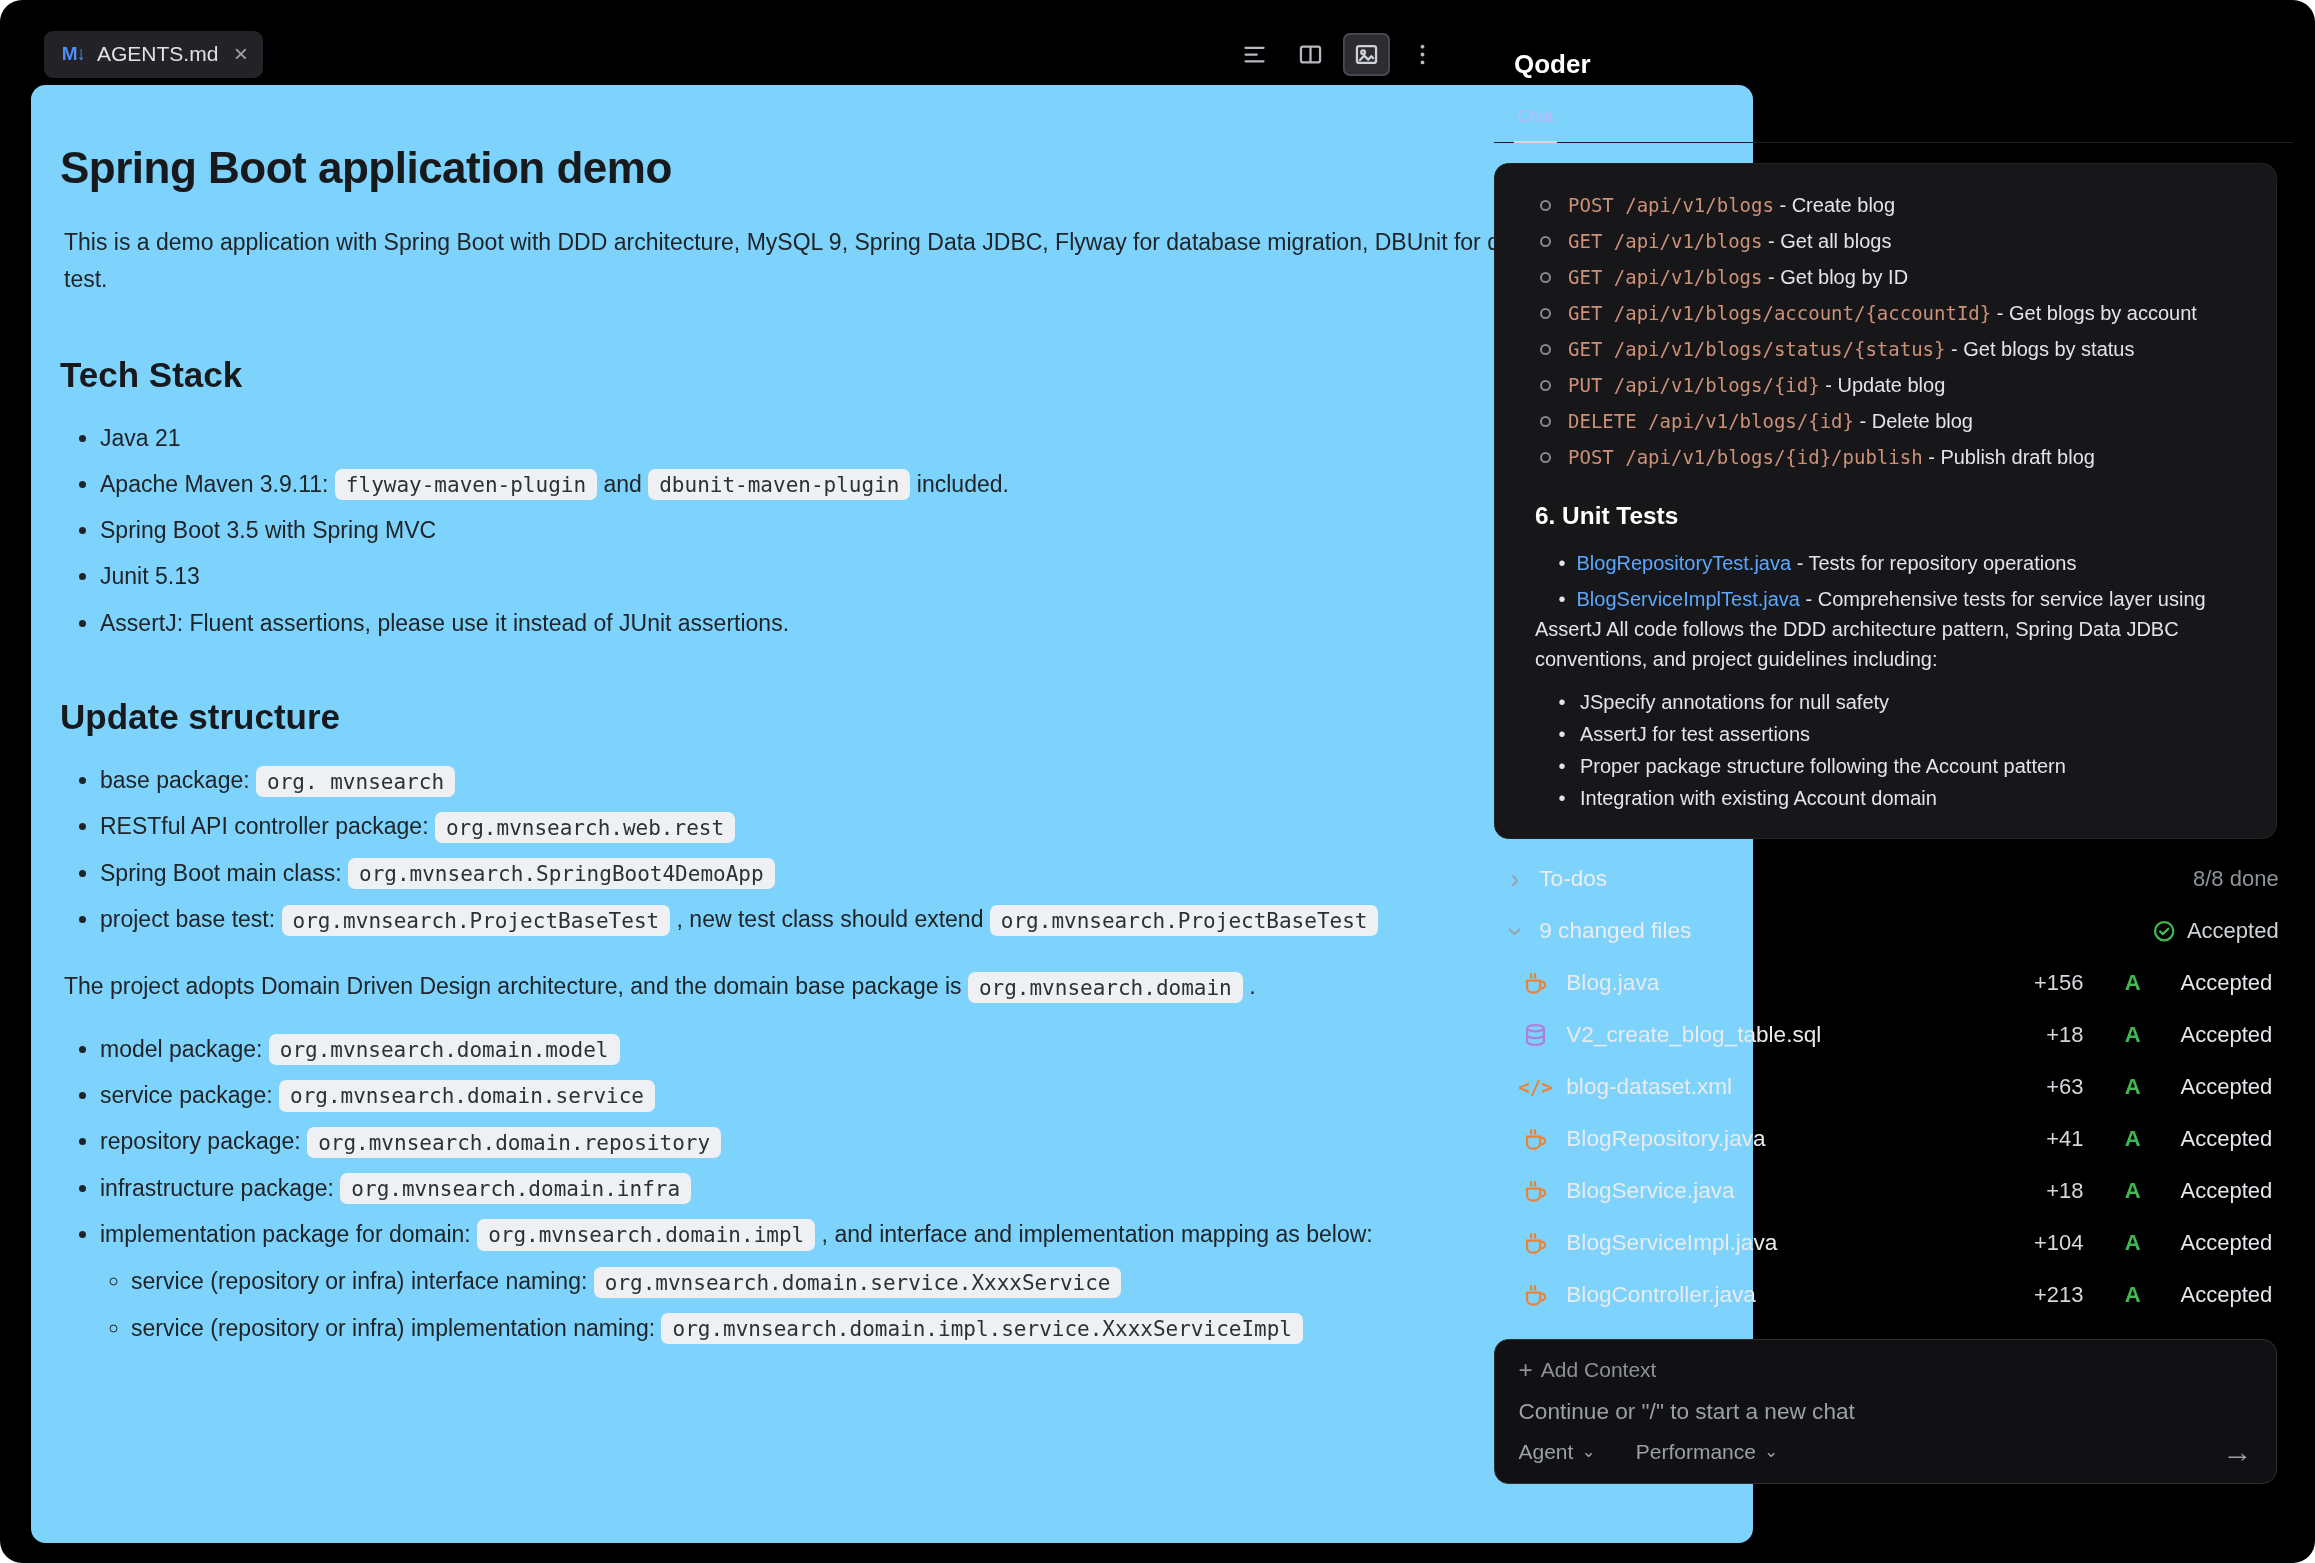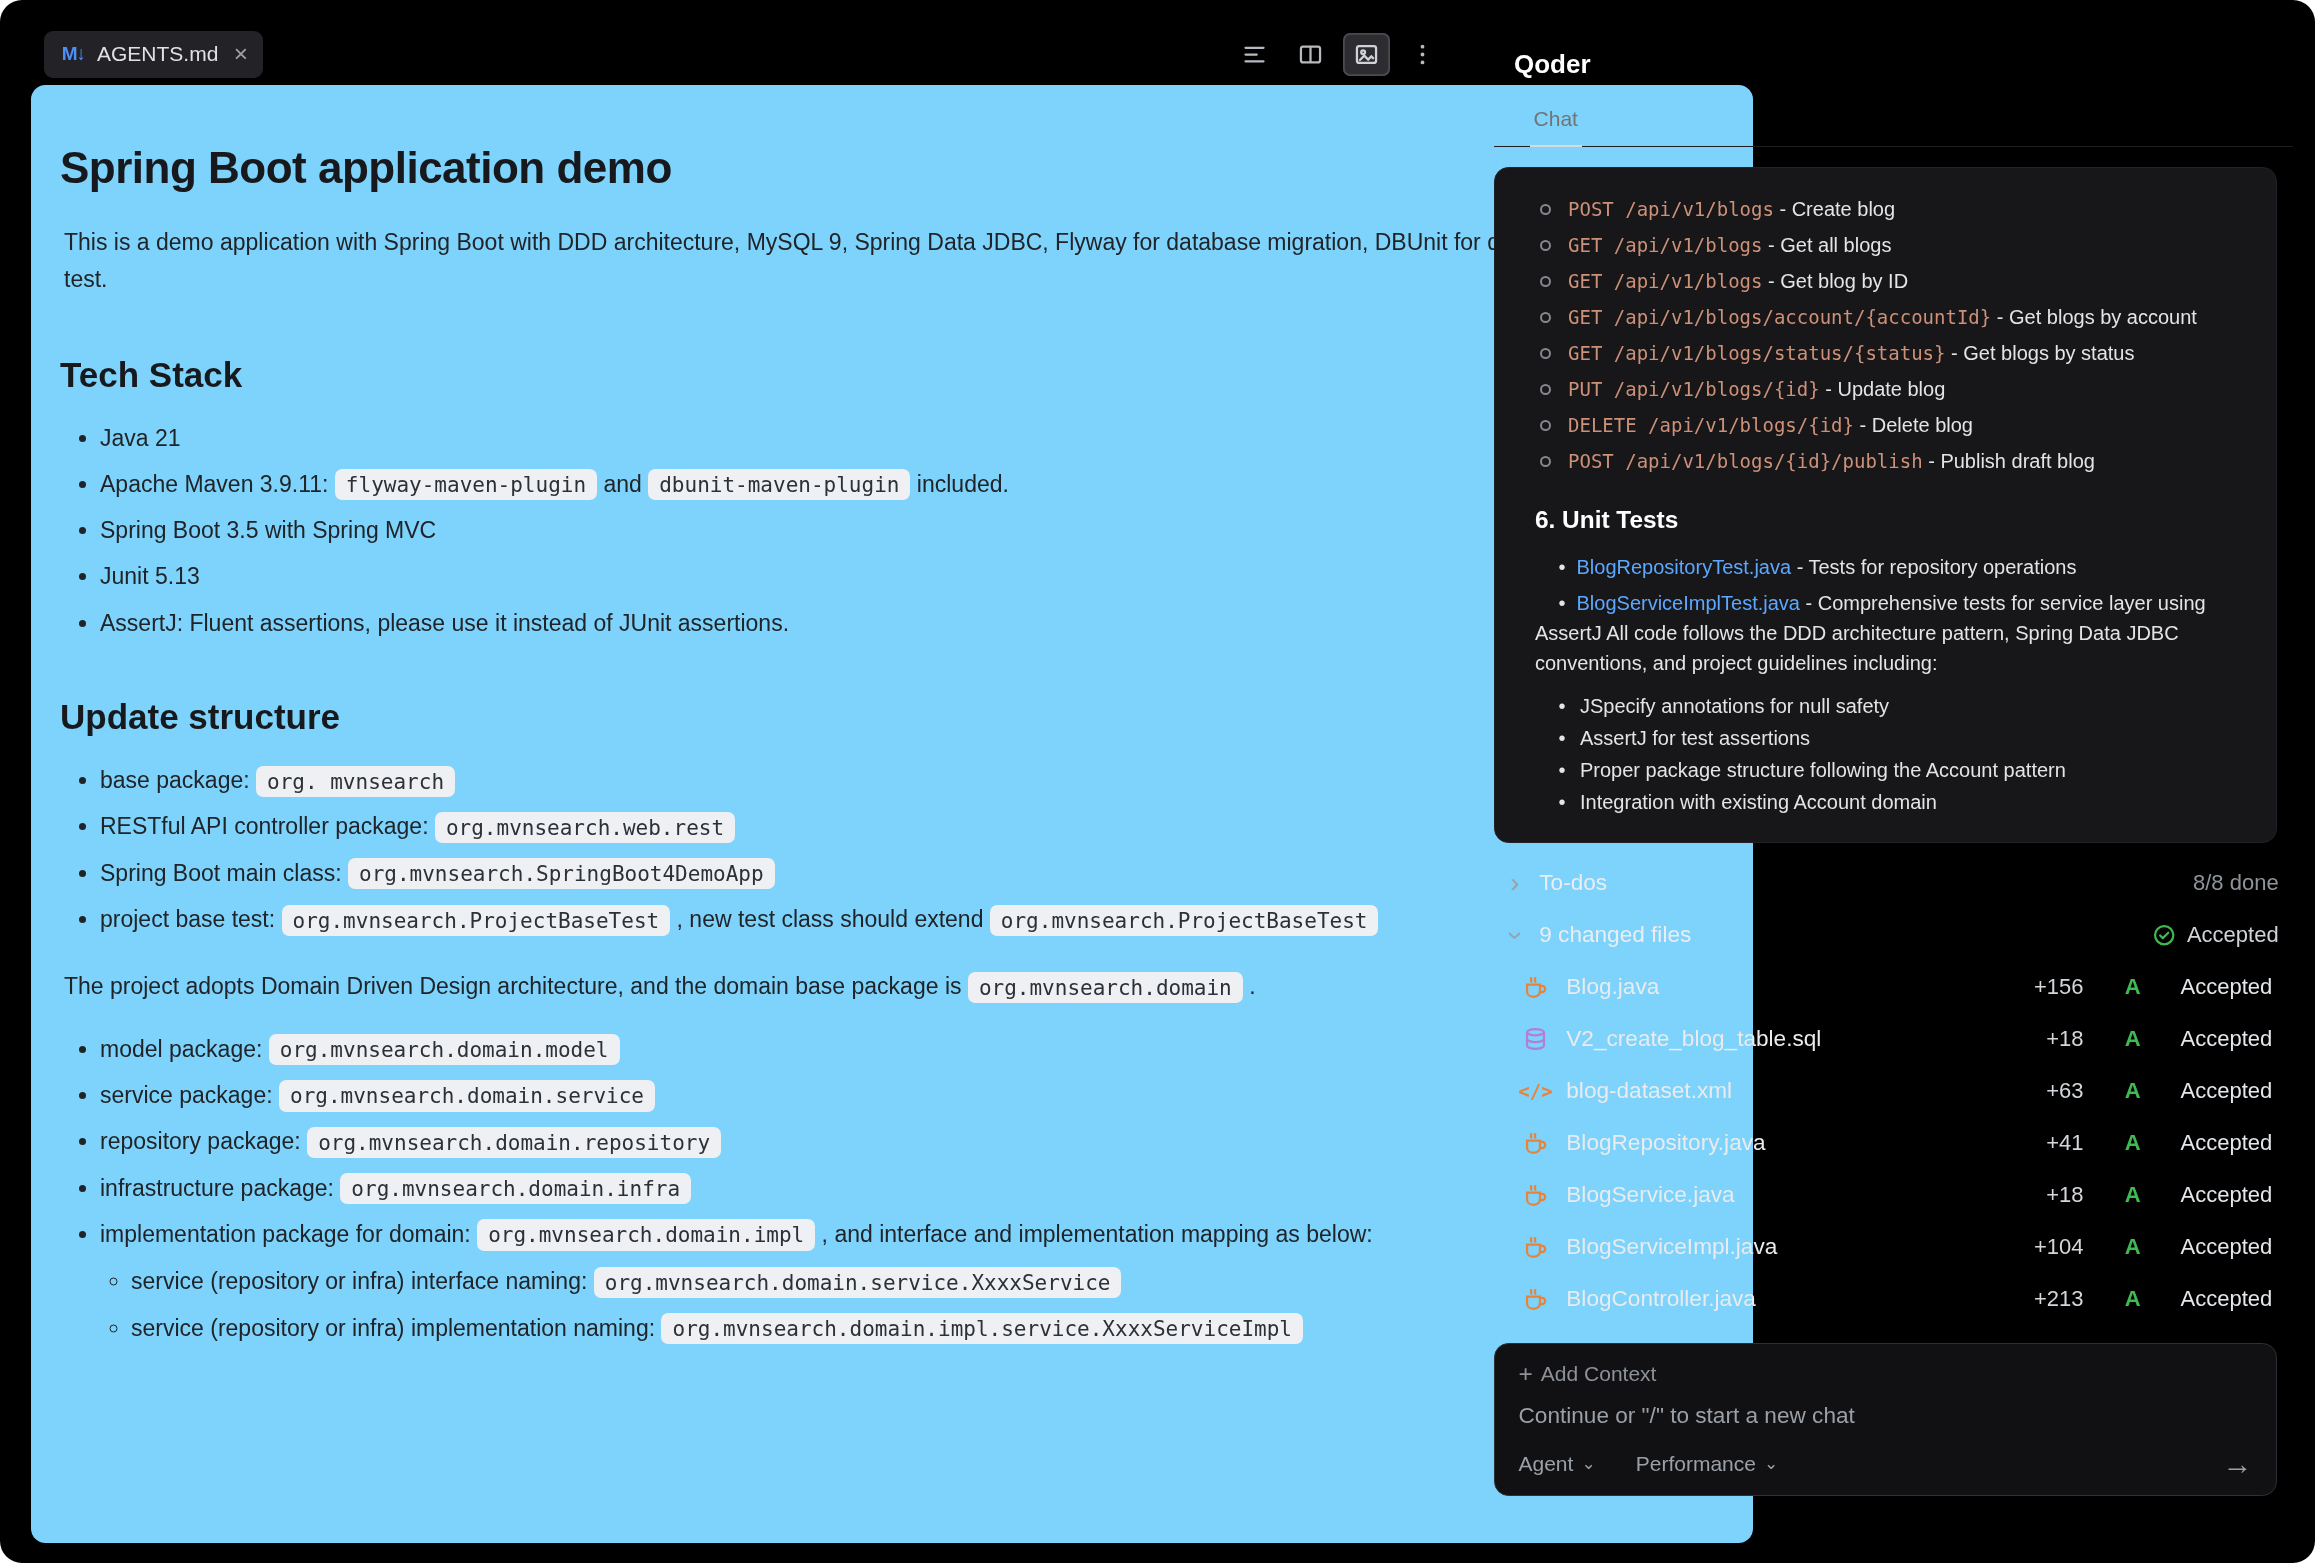--- a/index.html
+++ b/index.html
@@ -26,22 +26,22 @@
   .md-panel ul { margin:25px 0 0; padding-left:40px; }
   .md-panel li { font-size:23px; line-height:1.58; margin:10px 0; }
   .md-panel ul.sub { list-style:circle; margin:11px 0 0; padding-left:31px; }
   .md-panel code { font-family:"DejaVu Sans Mono", monospace; font-size:21px; background:#eef0f3;
                    color:#2c3136; padding:3.6px 11px; border-radius:7.2px; }
 
   
   .chat-pane { position:absolute; left:1494px; top:0; width:799px; height:1563px; overflow:hidden; }
   .qoder-title { margin:49px 0 0 20px; font-size:26px; font-weight:700; color:#ffffff; }
   .chat-tabs { margin-top:27px; padding-left:20px; border-bottom:0.9px solid #1f1f23; }
-  .chat-tab { display:inline-block; padding:0 3.6px 13.6px; color:#737373; font-size:21px;
-              border-bottom:2.7px solid #d7d9dc; margin-bottom:-0.9px; cursor:default;margin-left:16px; }
+  .chat-tab { display:inline-block; padding:0 3.6px 13.6px; color:#c4b5fd; font-size:17px;
+              border-bottom:2.7px solid #d7d9dc; margin-bottom:-0.9px; cursor:default; }
 
   .chat-card { margin-top:20px; width:783px; box-sizing:border-box; background:#17171a;
                border:0.9px solid #232327; border-radius:14.5px; padding:23.5px 29px 23.5px 40px; }
   .api-list { list-style:none; margin:0; padding:0; }
   .api-list li { position:relative; padding-left:33px; font-size:20px; line-height:36px;
                  color:#e3e4e6; white-space:nowrap; overflow:hidden; }
   .api-list li::before { content:""; position:absolute; left:5.4px; top:12.7px; width:11px; height:11px;
                          border:2.3px solid #85878c; border-radius:50%; box-sizing:border-box; }
   .mono { font-family:"DejaVu Sans Mono", monospace; font-size:19px; color:#ce9178; }
   .ut-heading { font-size:24.4px; font-weight:700; color:#ffffff; margin:27px 0 18px; }
@@ -67,21 +67,21 @@
   .file-added { margin-left:auto; min-width:72px; text-align:right; font-size:22px; color:#d3d7db; }
   .file-badge { margin-left:25px; font-size:22px; color:#3fb950; font-weight:700; }
   .file-status { margin-left:23.5px; min-width:98px; font-size:22px; color:#e3e6ea; }
   .xml-glyph { font-family:"DejaVu Sans Mono", monospace; font-weight:700; color:#e8833a; font-size:19px; }
 
   .composer { margin-top:18px; width:783px; box-sizing:border-box; border:1.8px solid #2f2f34;
               background:#111113; border-radius:14.5px; padding:18px 23.5px 16.3px; }
   .add-context { color:#8d9298; font-size:21px; display:flex; align-items:center; cursor:pointer; }
   .add-context .plus { font-size:24.4px; margin-right:8.1px; line-height:1; }
   .composer-input { margin-top:16.3px; color:#9aa0a7; font-size:22.6px; cursor:text; }
-  .composer-bottom { margin-top:20px; display:flex; align-items:center; gap:40px; color:#9aa0a7; font-size:21px; }
+  .composer-bottom { margin-top:12px; display:flex; align-items:center; gap:40px; color:#9aa0a7; font-size:21px; }
   .select { display:flex; align-items:center; gap:8.1px; cursor:pointer; }
   .caret { font-size:17px; line-height:1; }
   .send-btn { margin-left:auto; font-size:30px; color:#9aa0a7; line-height:1; cursor:pointer; }
 </style>
 </head>
 <body>
 
 <div class="app">
 
   <div class="editor-pane">

